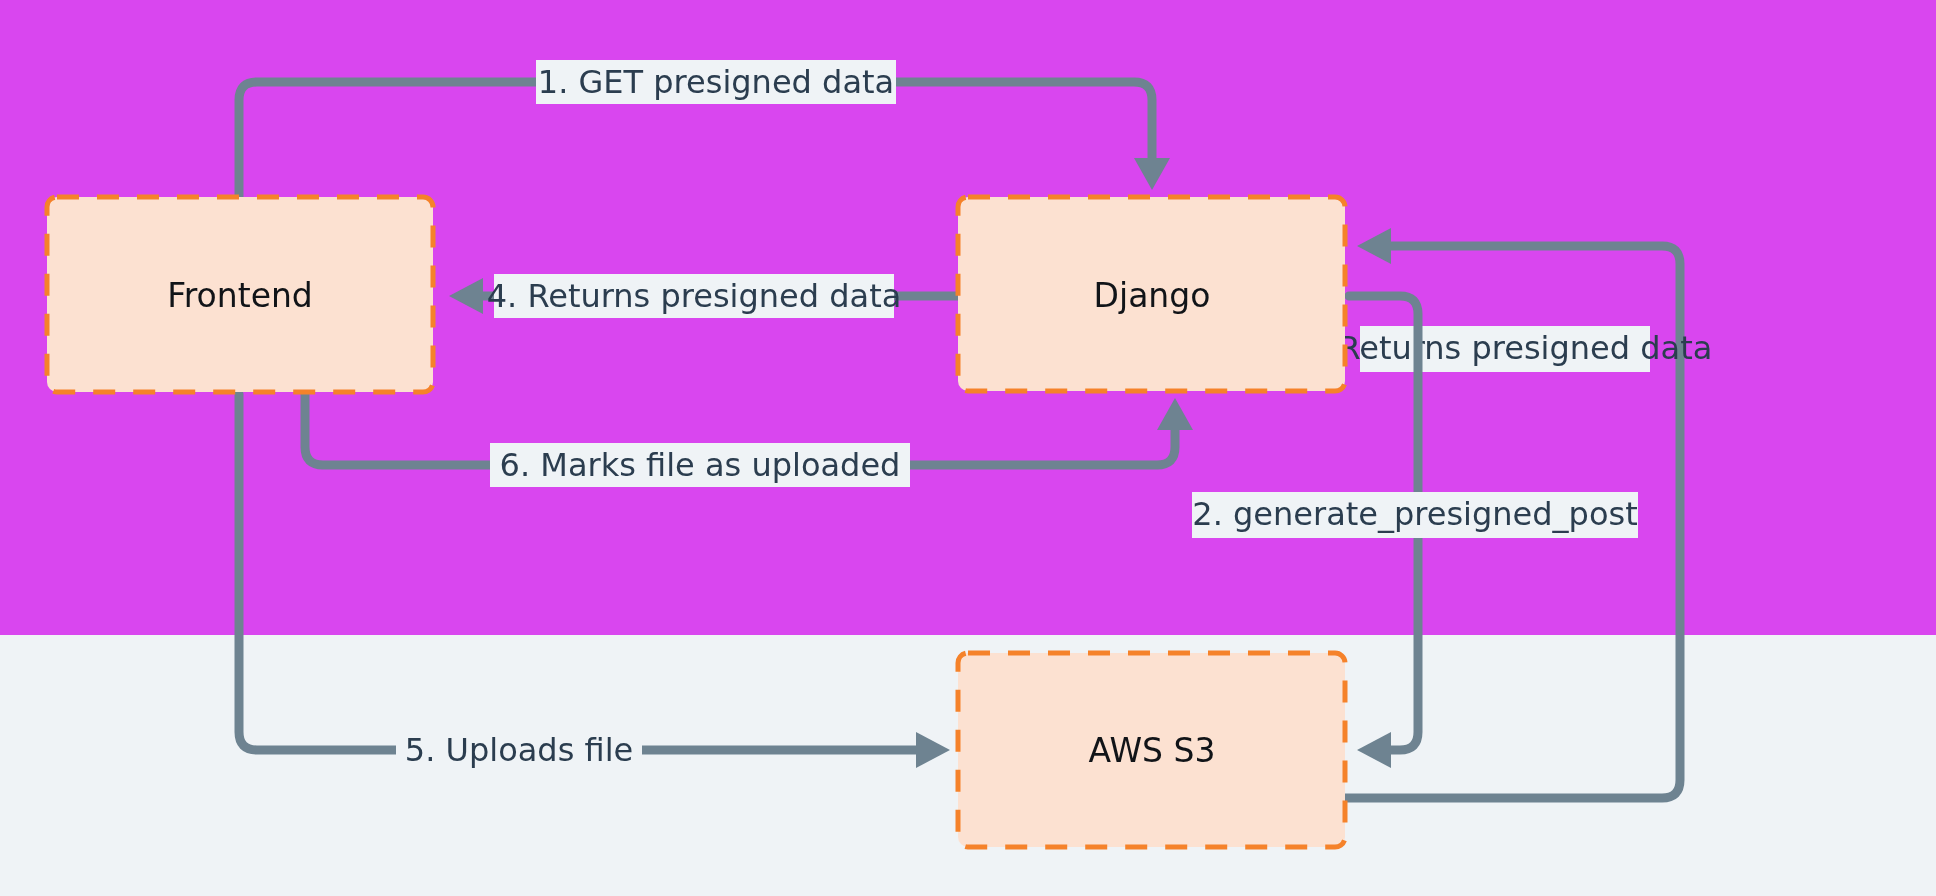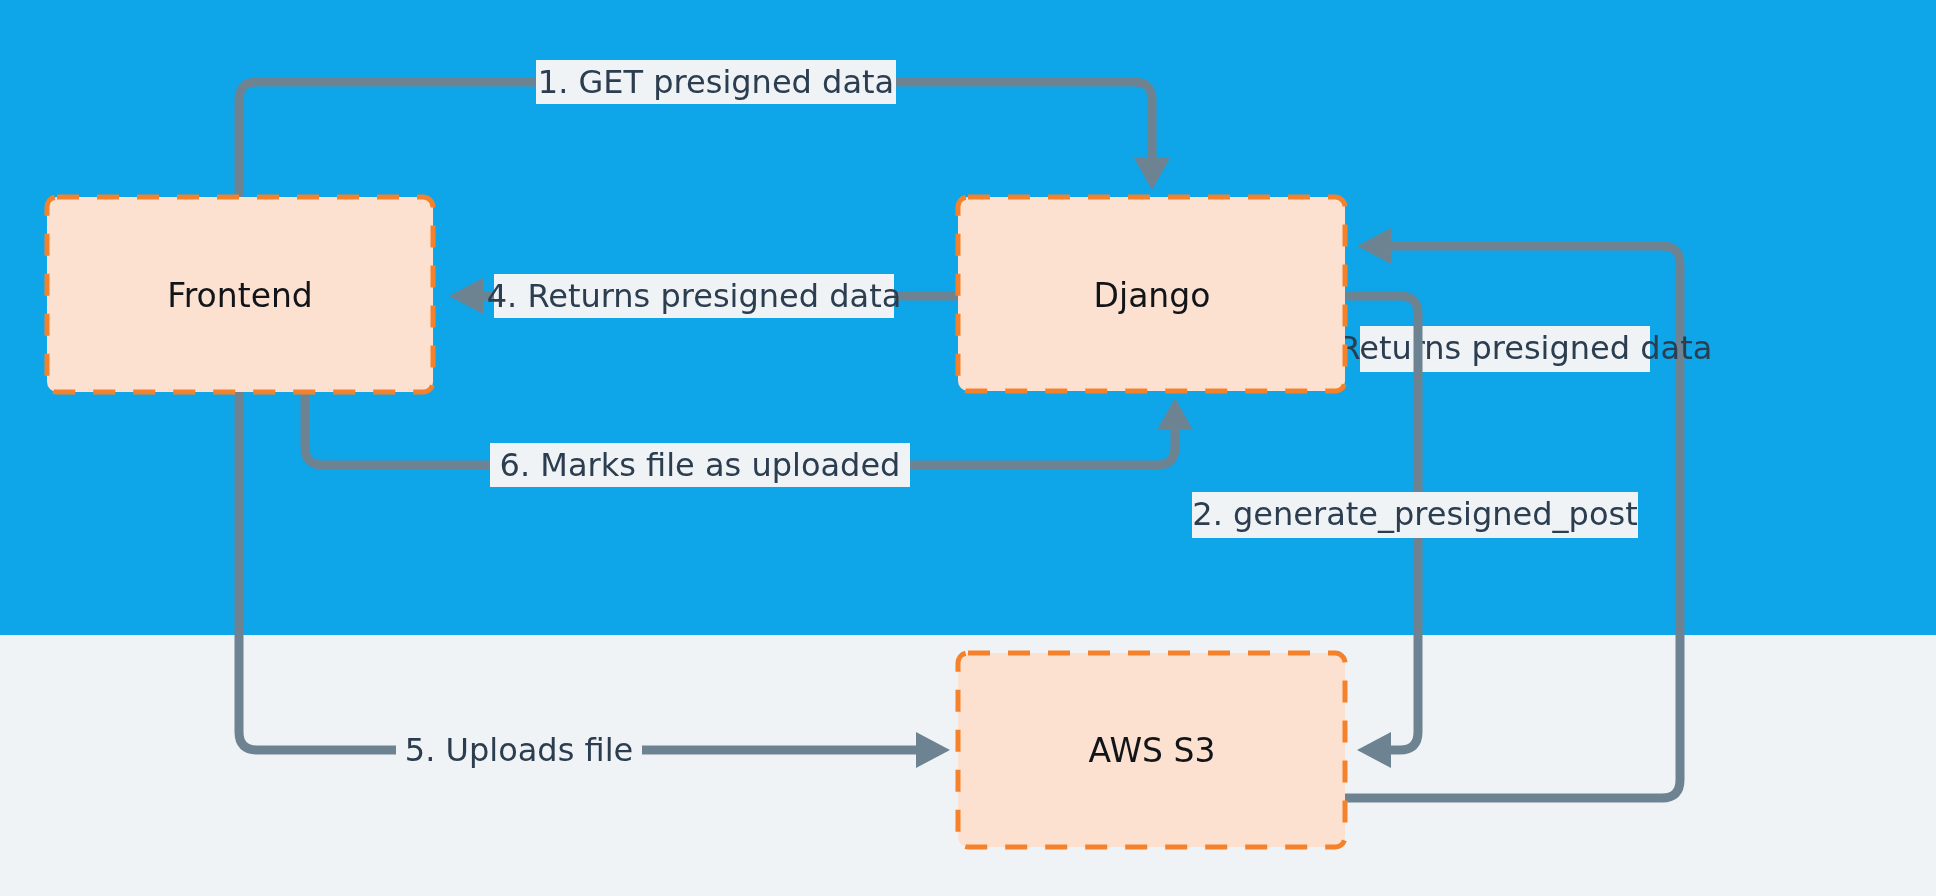--- a/index.html
+++ b/index.html
@@ -10,21 +10,21 @@
   body {
     width: 1936px;
     height: 896px;
     overflow: hidden;
     font-family: "DejaVu Sans", sans-serif;
   }
   #diagram-root {
     position: relative;
     width: 1936px;
     height: 635px;
-    background: #0ea5e9;
+    background: #d946ef;
   }
   svg#flow {
     position: absolute;
     top: 0;
     left: 0;
     width: 1936px;
     height: 896px;
     display: block;
   }
   .node-rect {

